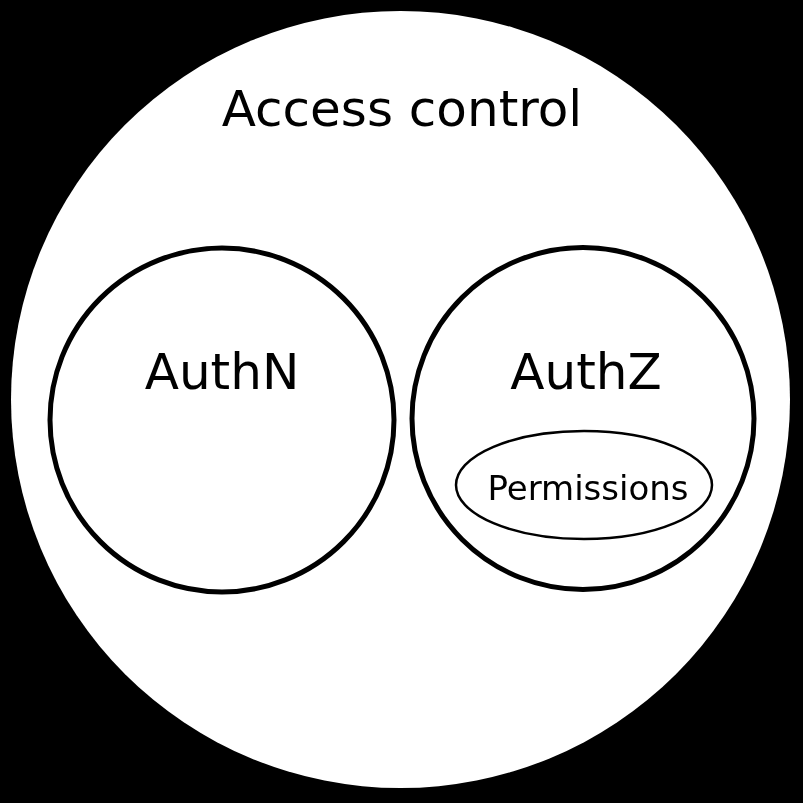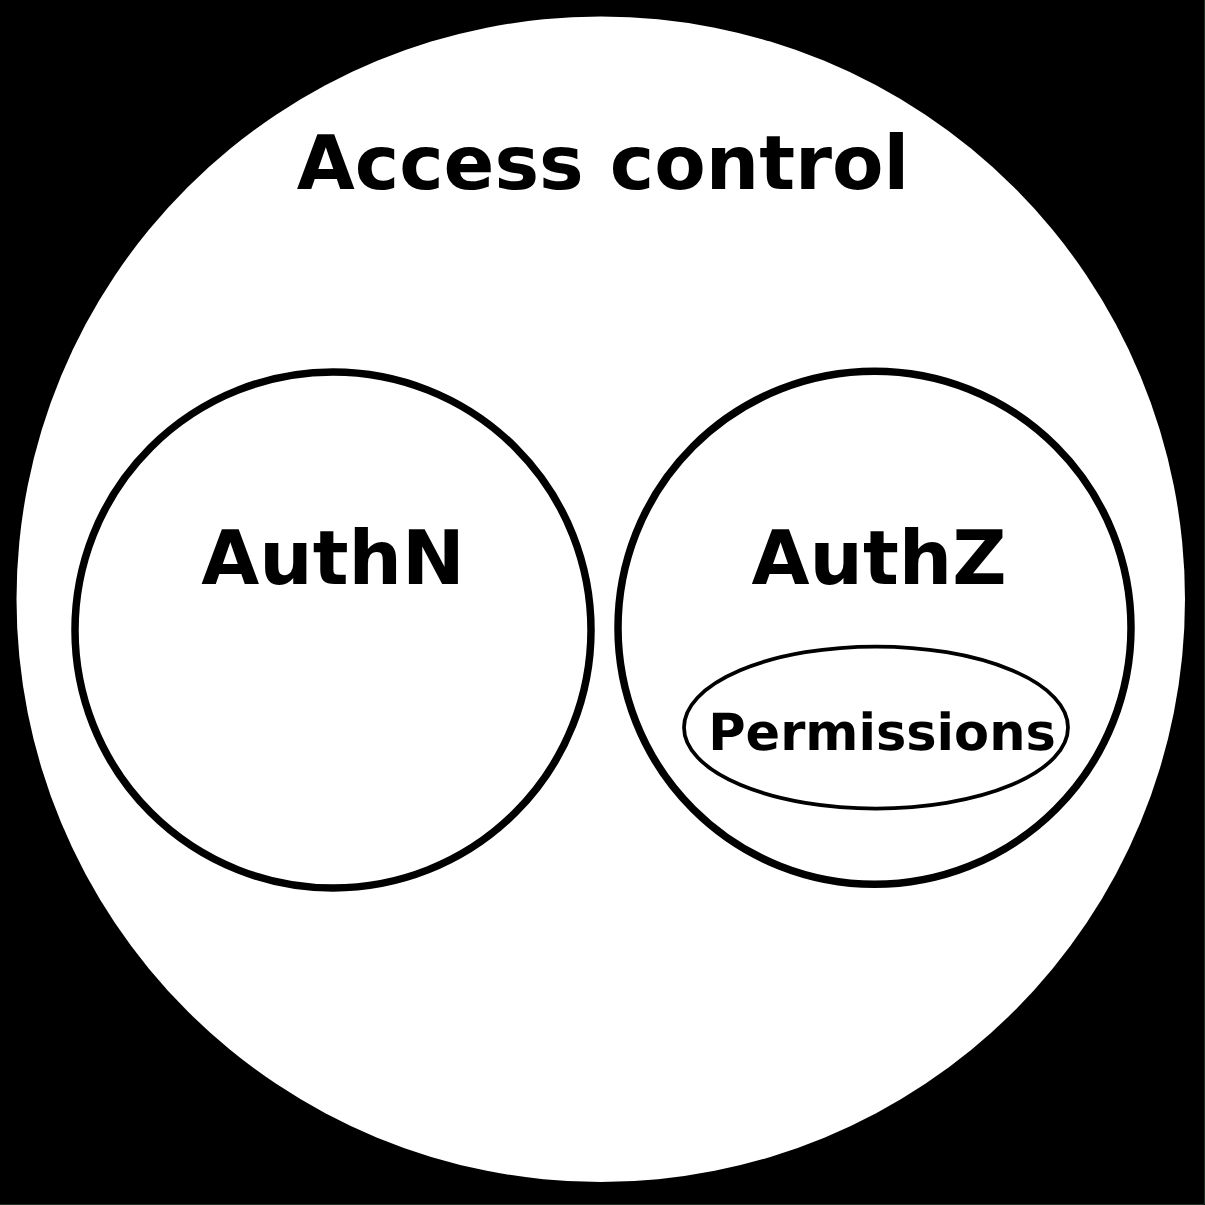--- a/index.html
+++ b/index.html
@@ -7,22 +7,21 @@
     padding: 0;
     background: #000000;
     width: 803px;
     height: 803px;
     overflow: hidden;
   }
   .stage {
     position: relative;
     width: 803px;
     height: 803px;
-    background: #86efac;
-    font-weight: bold;
+    background: #a16207;
   }
   svg {
     display: block;
   }
   text {
     font-family: "DejaVu Sans", "Liberation Sans", sans-serif;
     fill: #000000;
   }
   .title-label {
     font-size: 50px;

